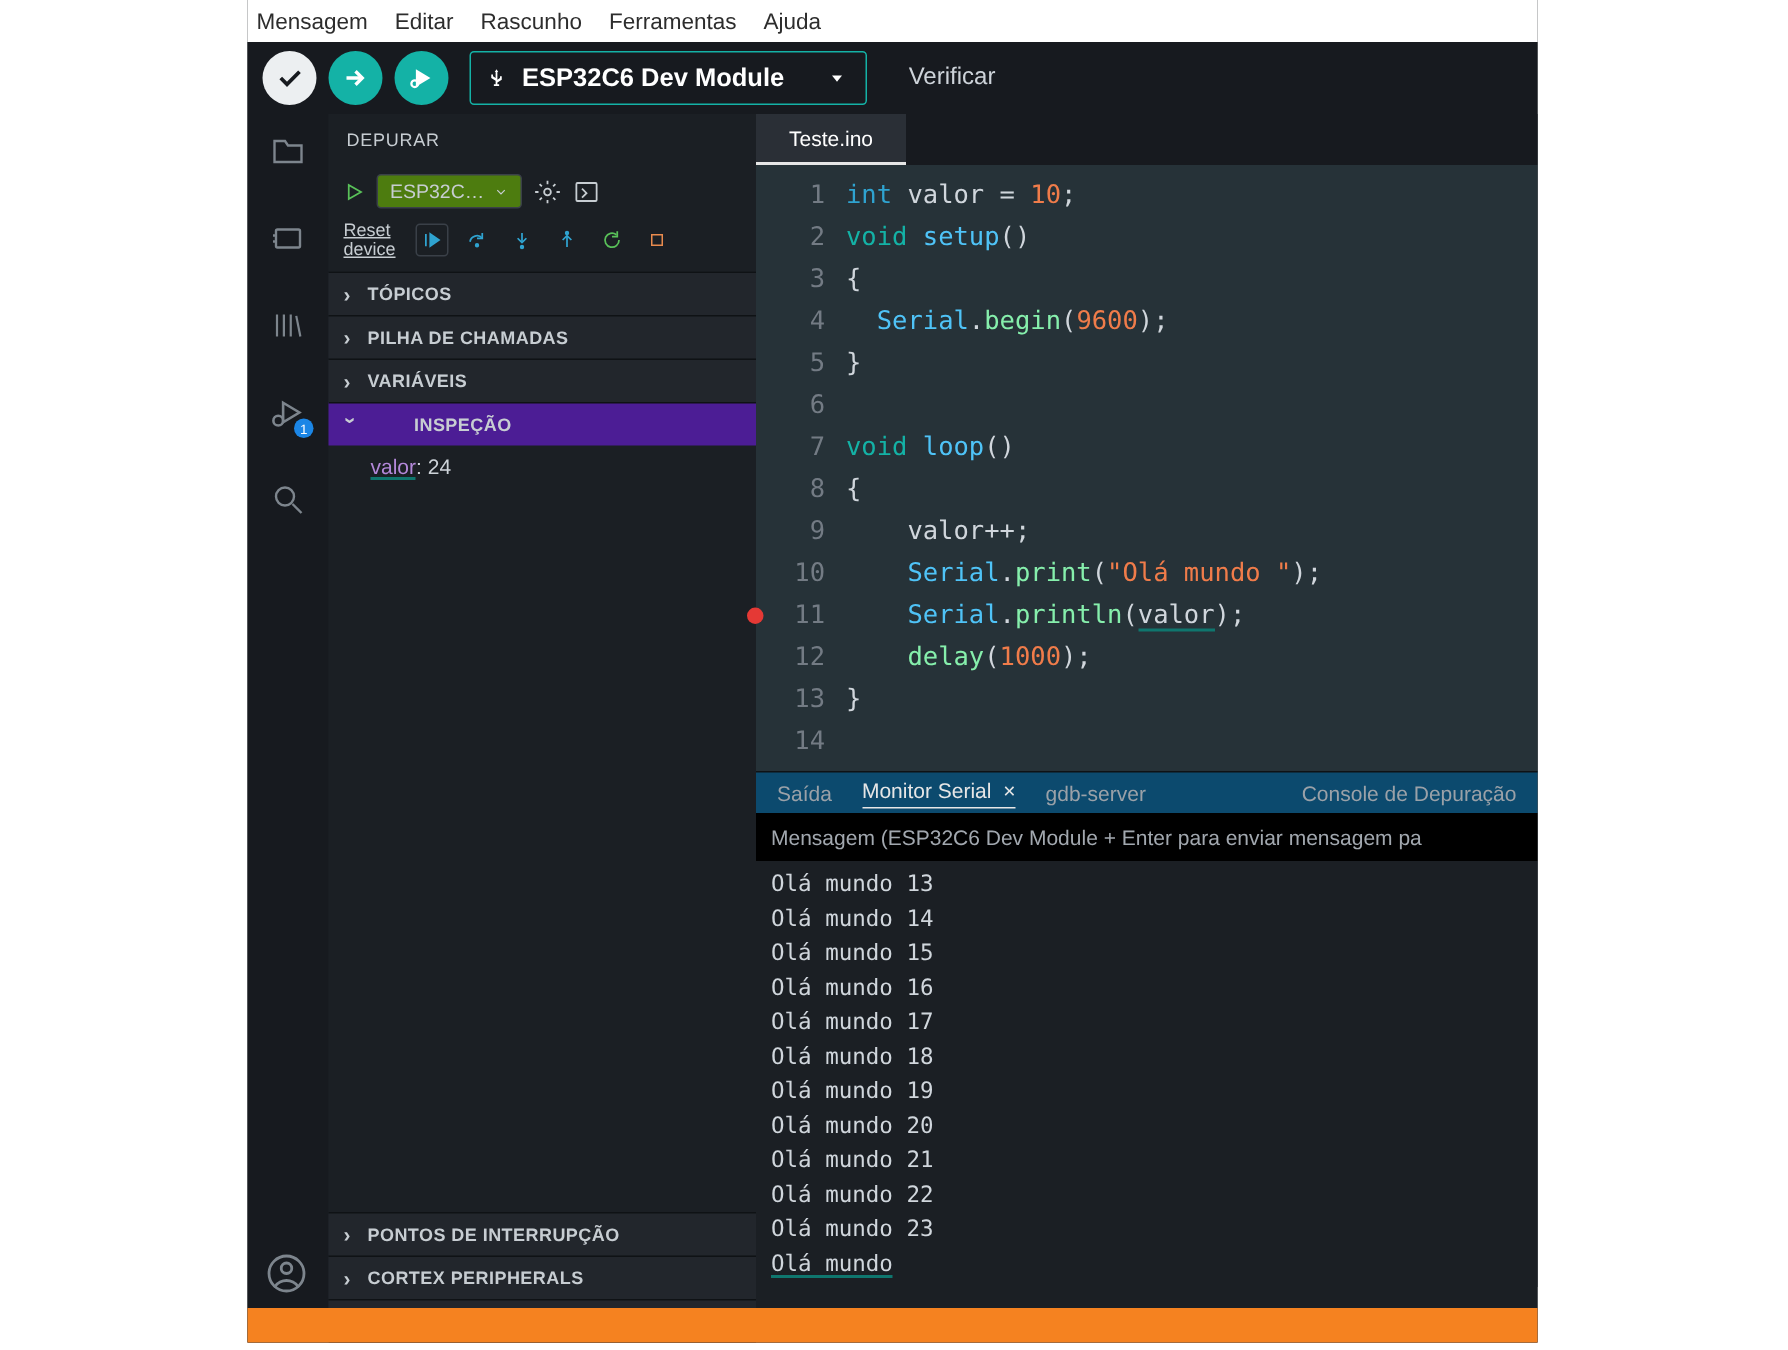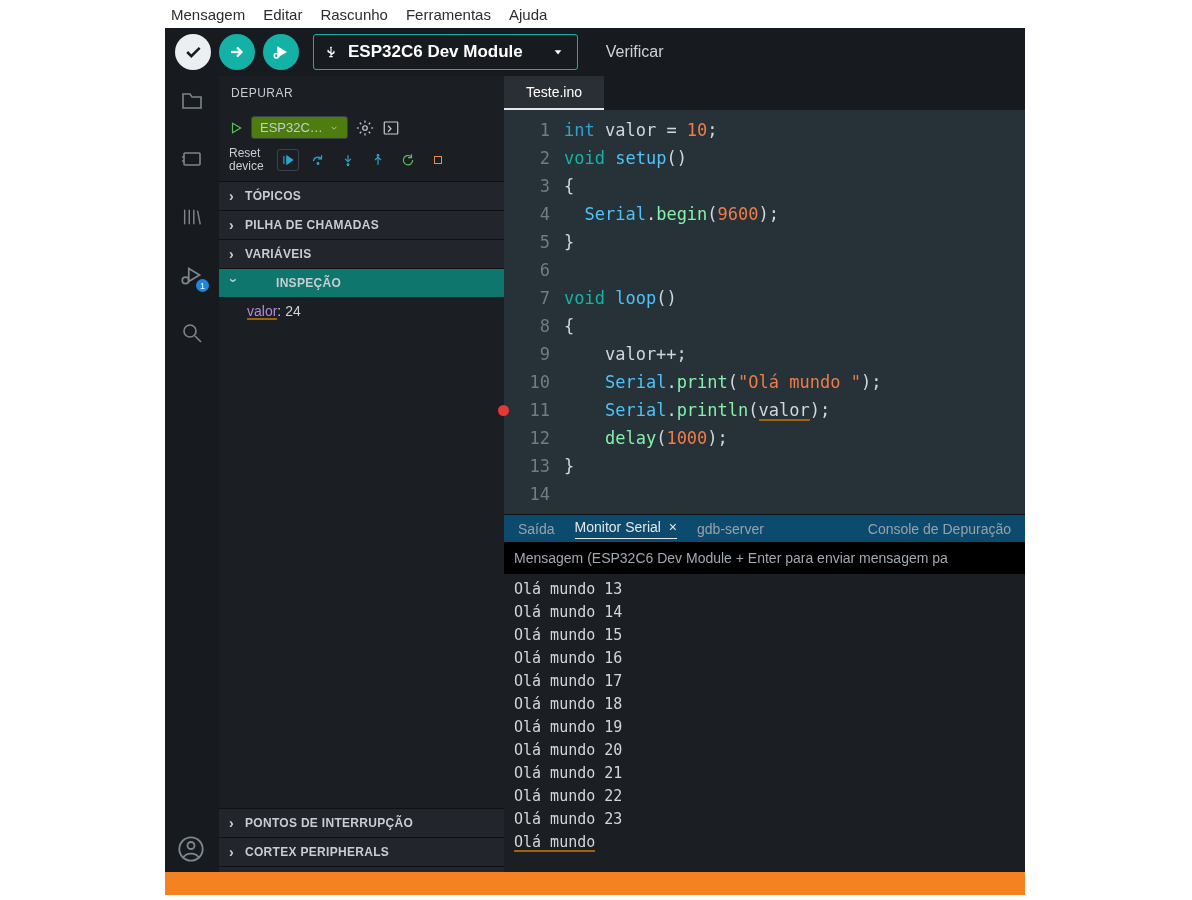--- a/index.html
+++ b/index.html
@@ -25,21 +25,21 @@
   .act-item { width:30px; height:30px; display:flex;align-items:center;justify-content:center; position:relative;}
   .badge { position:absolute; right:-2px; bottom:-2px; background:#1b86e6; color:#fff; font-size:9px; border-radius:50%; width:13px; height:13px; display:flex;align-items:center;justify-content:center;}
   .debug-panel { width:285px; background:#1b1f24; color:#c7cdd2; font-size:13px; display:flex; flex-direction:column;}
   .debug-title { padding:10px 12px; font-size:12px; letter-spacing:.5px; color:#c7cdd2;}
   .debug-config { padding:6px 10px; display:flex; align-items:center; gap:8px;}
   .play-g { color:#59c159; }
   .cfg-dd { border:1px solid #3a4048; border-radius:3px; padding:3px 8px; display:flex; align-items:center; gap:6px; font-size:13px; background:#4d7c0f;}
   .reset-row { padding:2px 10px 8px 10px; display:flex; align-items:center; gap:8px; font-size:12px;}
   .reset-row .tool { width:22px; height:22px; display:flex;align-items:center;justify-content:center;}
   .section { border-top:1px solid #0f1215; background:#22262c; padding:6px 10px; font-size:12px; font-weight:600; letter-spacing:.3px; display:flex; align-items:center; gap:6px; cursor:pointer;}
-  .section.open { background:#0f766e;gap:37px;}
+  .section.open { background:#4c1d95;gap:37px;}
   .watch-row { padding:6px 10px 6px 28px; font-size:14px;}
   .watch-row .k { color:#b388d9; }
   .watch-row .v { color:#cdd3d9; }
   .flex1 { flex:1; }
   .editor-area { flex:1; display:flex; flex-direction:column; background:#1b1f24;}
   .tabbar { height:34px; background:#171a1f; display:flex; align-items:flex-end;}
   .tab { background:#2a2f36; color:#ffffff; padding:8px 22px; font-size:14px; border-bottom:2px solid #e6e6e6;}
   .code { display:flex; font-family: Consolas, Menlo, monospace; font-size:17px; line-height:28px; background:#263238;}
   .gutter { width:60px; text-align:right; color:#737b84; padding:6px 14px 6px 0; position:relative; }
   .gut-line { height:28px; position:relative;}
@@ -51,21 +51,21 @@
   .tok-num { color:#f07c4a; }
   .tok-str { color:#f07c4a; }
   .tok-call { color:#86efac; }
   .tok-obj { color:#4fc3f7; }
   .tok-txt { color:#d0d6dc;}
   .panels { height:28px; background:#0c4a6e; border-top:1px solid #0f1215; display:flex; align-items:center; gap:20px; padding:0 14px; font-size:14px; color:#9aa1a8;}
   .panels .active { color:#e6e6e6; border-bottom:1px solid #e6e6e6; padding-bottom:3px;}
   .panels .x { font-size:14px; margin-left:4px;}
   .serial-input { background:#000; color:#a2a8af; font-size:14px; padding:8px 10px; font-family:inherit;}
   .serial-out { background:#1b1f24; font-family: Consolas, Menlo, monospace; font-size:15px; color:#d0d6dc; padding:4px 10px; line-height:23px;}
-  .underline-red { border-bottom:2px solid #a16207; display:inline-block; line-height:1;}
+  .underline-red { border-bottom:2px solid #0f766e; display:inline-block; line-height:1;}
   .statusbar { position:absolute; left:0; right:0; bottom:0; height:23px; background:#f58220; }
   .profile { position:absolute; left:12px; bottom:30px; width:30px; height:30px; }
   .chev::before{content:"›"; display:inline-block; transform:rotate(90deg); font-size:14px; color:#c7cdd2; width:10px;}
   .chev.r::before{transform:none;}
   svg { display:block; }
 </style>
 </head>
 <body>
 <div class="canvas">
 <div class="app">
@@ -171,21 +171,21 @@
               </svg>
             </span>
       <span>
               <svg width="18" height="18" viewBox="0 0 24 24" fill="none" stroke="#c7cdd2" stroke-width="1.6">
                 <rect x="3" y="4" width="18" height="16" rx="1"></rect>
                 <polyline points="8 9 12 13 8 17"></polyline>
               </svg>
             </span>
     </div>
     <div class="reset-row">
-      <span style="width:40px; line-height:1.1;">Reset device</span>
+      <span style="width:40px; line-height:1.1;text-decoration:underline;">Reset device</span>
       <span class="tool" style="border:1px solid #3a4048;border-radius:3px;">
               <svg width="14" height="14" viewBox="0 0 24 24" fill="none" stroke="#2fa3d0" stroke-width="2">
                 <line x1="5" y1="5" x2="5" y2="19"></line>
                 <polygon points="10 5 20 12 10 19" fill="#2fa3d0"></polygon>
               </svg>
             </span>
       <span class="tool">
               <svg width="16" height="14" viewBox="0 0 24 24" fill="none" stroke="#2fa3d0" stroke-width="2">
                 <path d="M4 14a8 8 0 0 1 14-4"></path>
                 <polyline points="18 4 18 10 12 10"></polyline>

